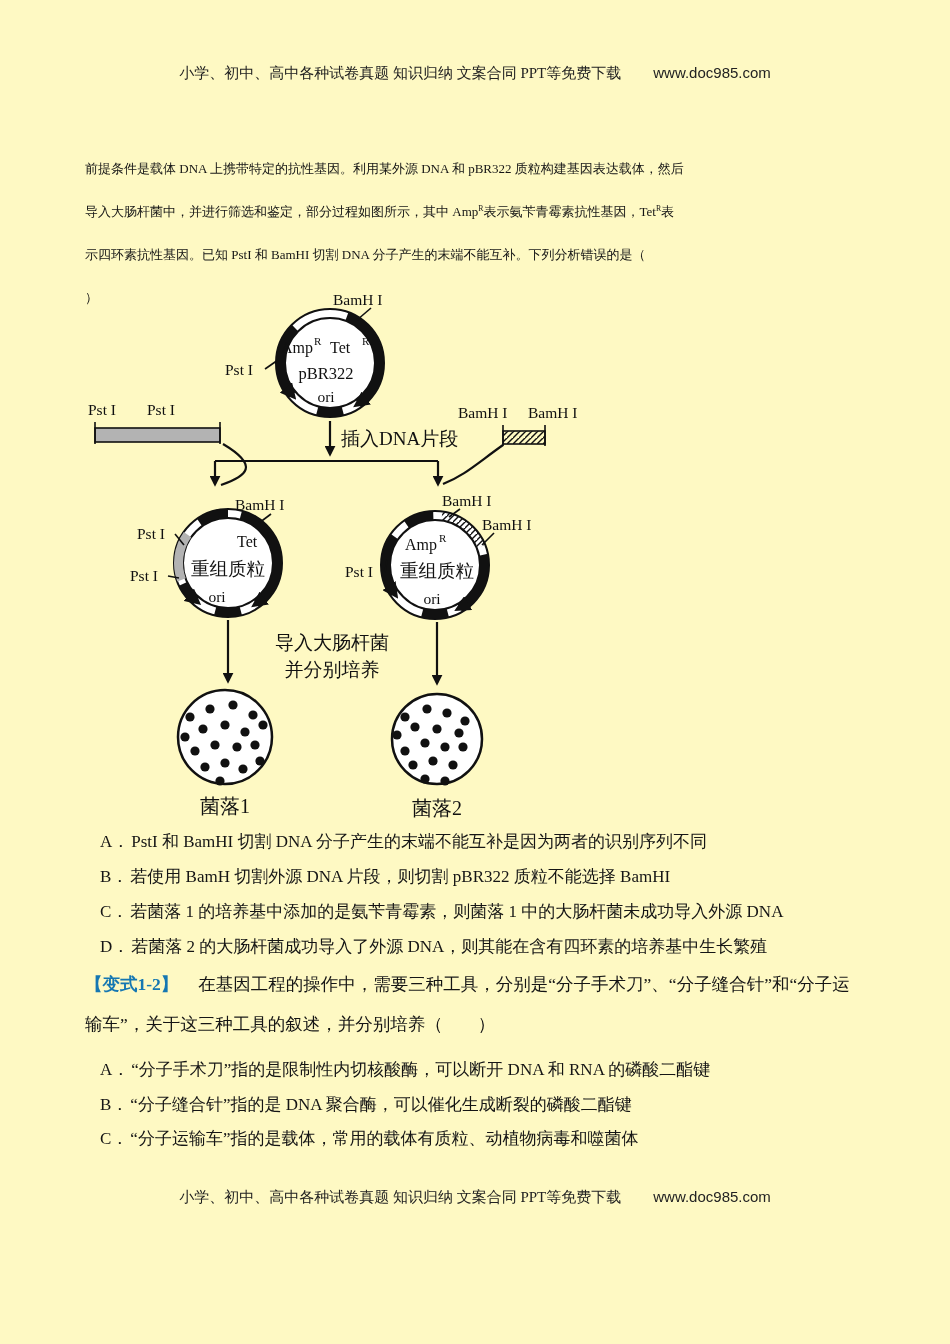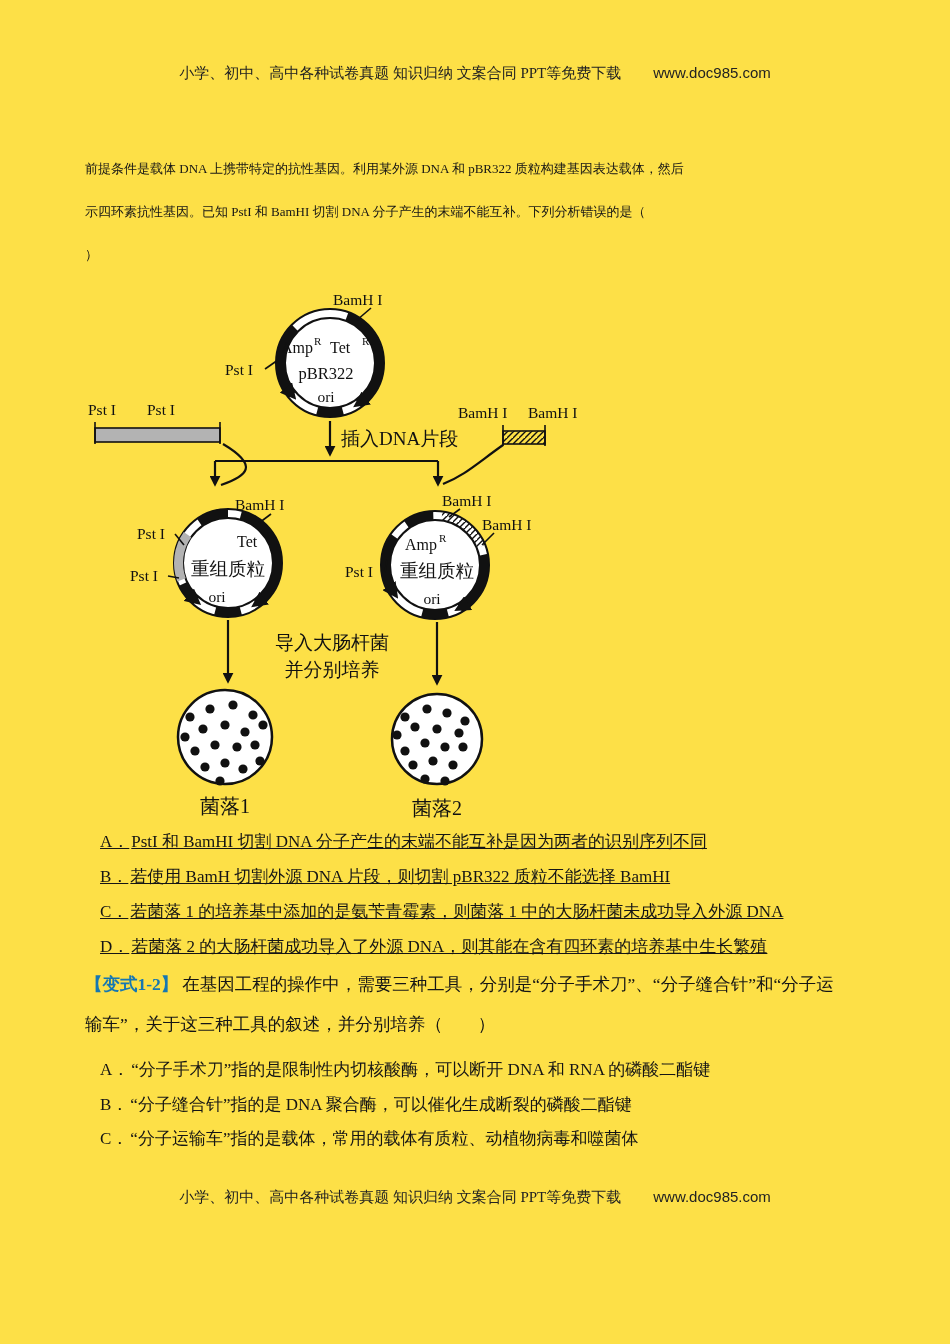--- a/index.html
+++ b/index.html
@@ -1,59 +1,60 @@
 <!DOCTYPE html>
 <html><head>
 <meta charset="utf-8">
 <style>
   html,body{margin:0;padding:0;background:#e8e8e8;}
   .page{
-    position:relative;width:950px;height:1344px;background:#fde047;
+    position:relative;width:950px;height:1344px;background:#fef9c3;
     font-family:"Liberation Serif","DejaVu Serif",serif;color:#151515;
     overflow:hidden;margin:0 auto;
   }
   .pg-header,.pg-footer{
     position:absolute;left:0;width:100%;text-align:center;
     font-size:15px;color:#222;white-space:nowrap;
   }
   .pg-header{top:64px;}
   .pg-footer{top:1188px;}
   .url{margin-left:32px;font-family:"Liberation Sans","DejaVu Sans",sans-serif;}
   .intro{position:absolute;left:85px;top:147px;width:795px;font-size:13px;}
   .iline{height:43px;line-height:43px;white-space:nowrap;}
   .sup{vertical-align:super;font-size:0.6em;line-height:0;}
   .opts{position:absolute;left:100px;width:790px;font-size:17px;}
-  .opts.q1{top:824px;text-decoration:underline;}
+  .opts.q1{top:824px;}
   .opts.q1 .orow{height:35px;line-height:35px;}
   .opts.q2{top:1041px;margin-top:12px;}
   .opts.q2 .orow{height:34.5px;line-height:34.5px;}
   .orow{white-space:nowrap;}
   .olabel{margin-right:2px;}
   .q2para{position:absolute;left:85px;top:964px;width:800px;font-size:17.5px;}
   .q2line{height:40px;line-height:40px;white-space:nowrap;}
-  .tag{color:#1577b2;font-weight:bold;margin-right:4px;}
+  .tag{color:#1577b2;font-weight:bold;margin-right:20px;}
   svg.diagram{position:absolute;left:75px;top:288px;}
   svg text{fill:#111;font-family:"Liberation Serif","DejaVu Serif",serif;}
   .ring-arc{fill:none;stroke:#111;stroke-width:9;}
   .gray-arc{fill:none;stroke:#b3b3b3;stroke-width:9;}
   .hatch-arc{fill:none;stroke:url(#hatch);stroke-width:9;}
   .thin{stroke:#111;stroke-width:1.6;fill:none;}
   .flow{stroke:#111;stroke-width:2.2;fill:none;}
 </style>
 </head>
 <body>
 
 <div class="page">
 
   <div class="pg-header">
     <span>小学、初中、高中各种试卷真题 知识归纳 文案合同 PPT等免费下载</span><span class="url">www.doc985.com</span>
   </div>
 
   <div class="intro">
     <div class="iline"><span>前提条件是载体 DNA 上携带特定的抗性基因。利用某外源 DNA 和 pBR322 质粒构建基因表达载体，然后</span></div>
+    <div class="iline"><span>导入大肠杆菌中，并进行筛选和鉴定，部分过程如图所示，其中 Amp</span><span class="sup">R</span><span>表示氨苄青霉素抗性基因，Tet</span><span class="sup">R</span><span>表</span></div>
     <div class="iline"><span>示四环素抗性基因。已知 PstI 和 BamHI 切割 DNA 分子产生的末端不能互补。下列分析错误的是（</span></div>
     <div class="iline"><span>）</span></div>
   </div>
 
   <svg class="diagram" width="540" height="560" viewBox="0 0 540 560">
     <defs>
       <pattern id="hatch" patternUnits="userSpaceOnUse" width="6" height="6" patternTransform="rotate(0)">
         <path d="M0,6 L6,0" stroke="#111" stroke-width="1.4"></path>
         <path d="M-1,1 L1,-1" stroke="#111" stroke-width="1.4"></path>
       </pattern>

